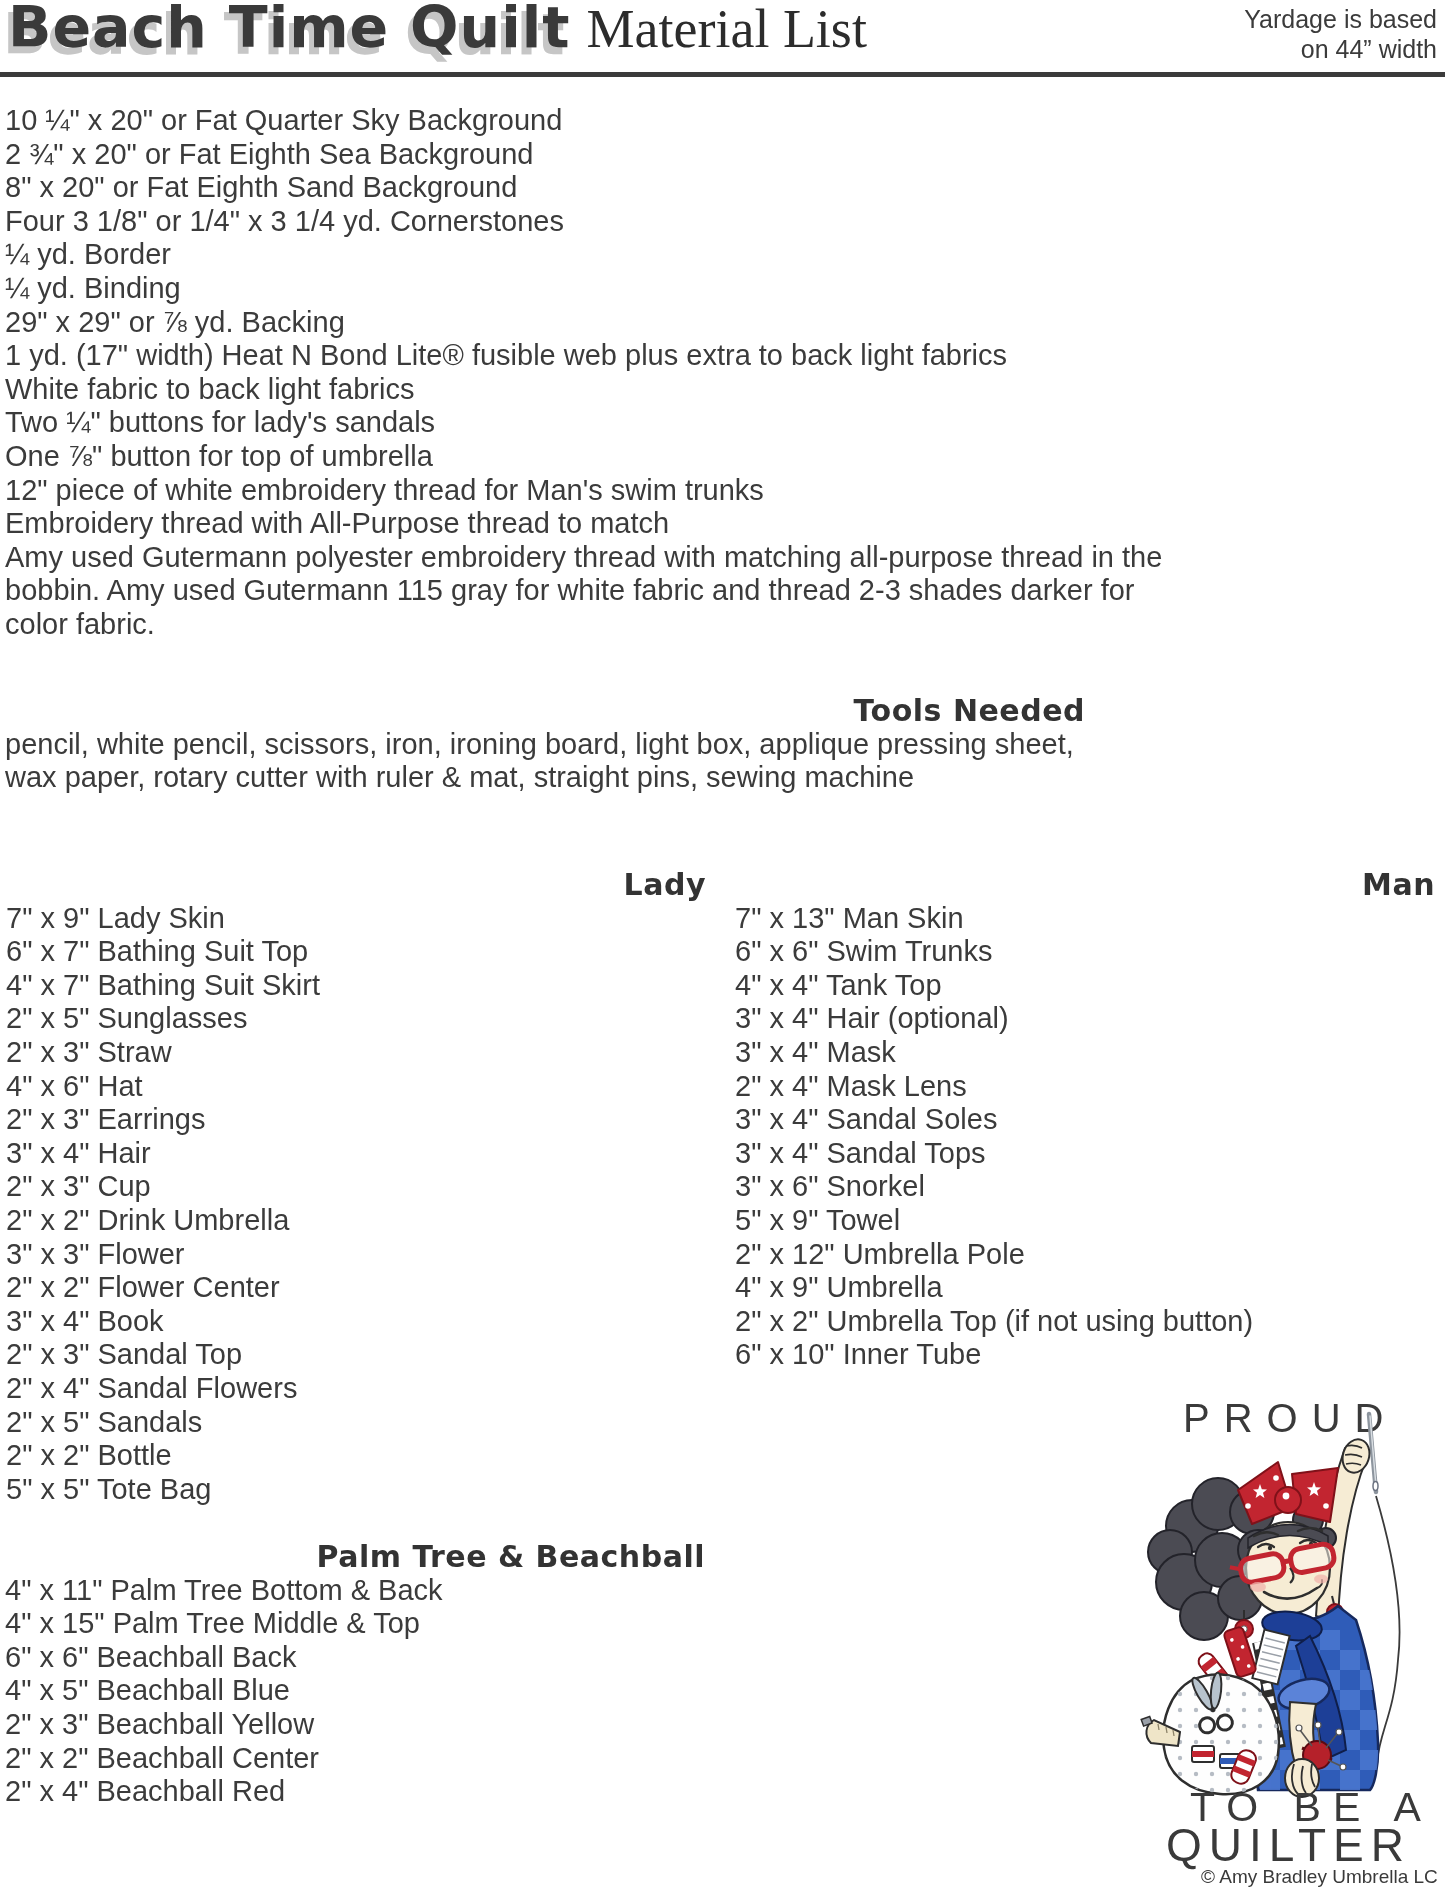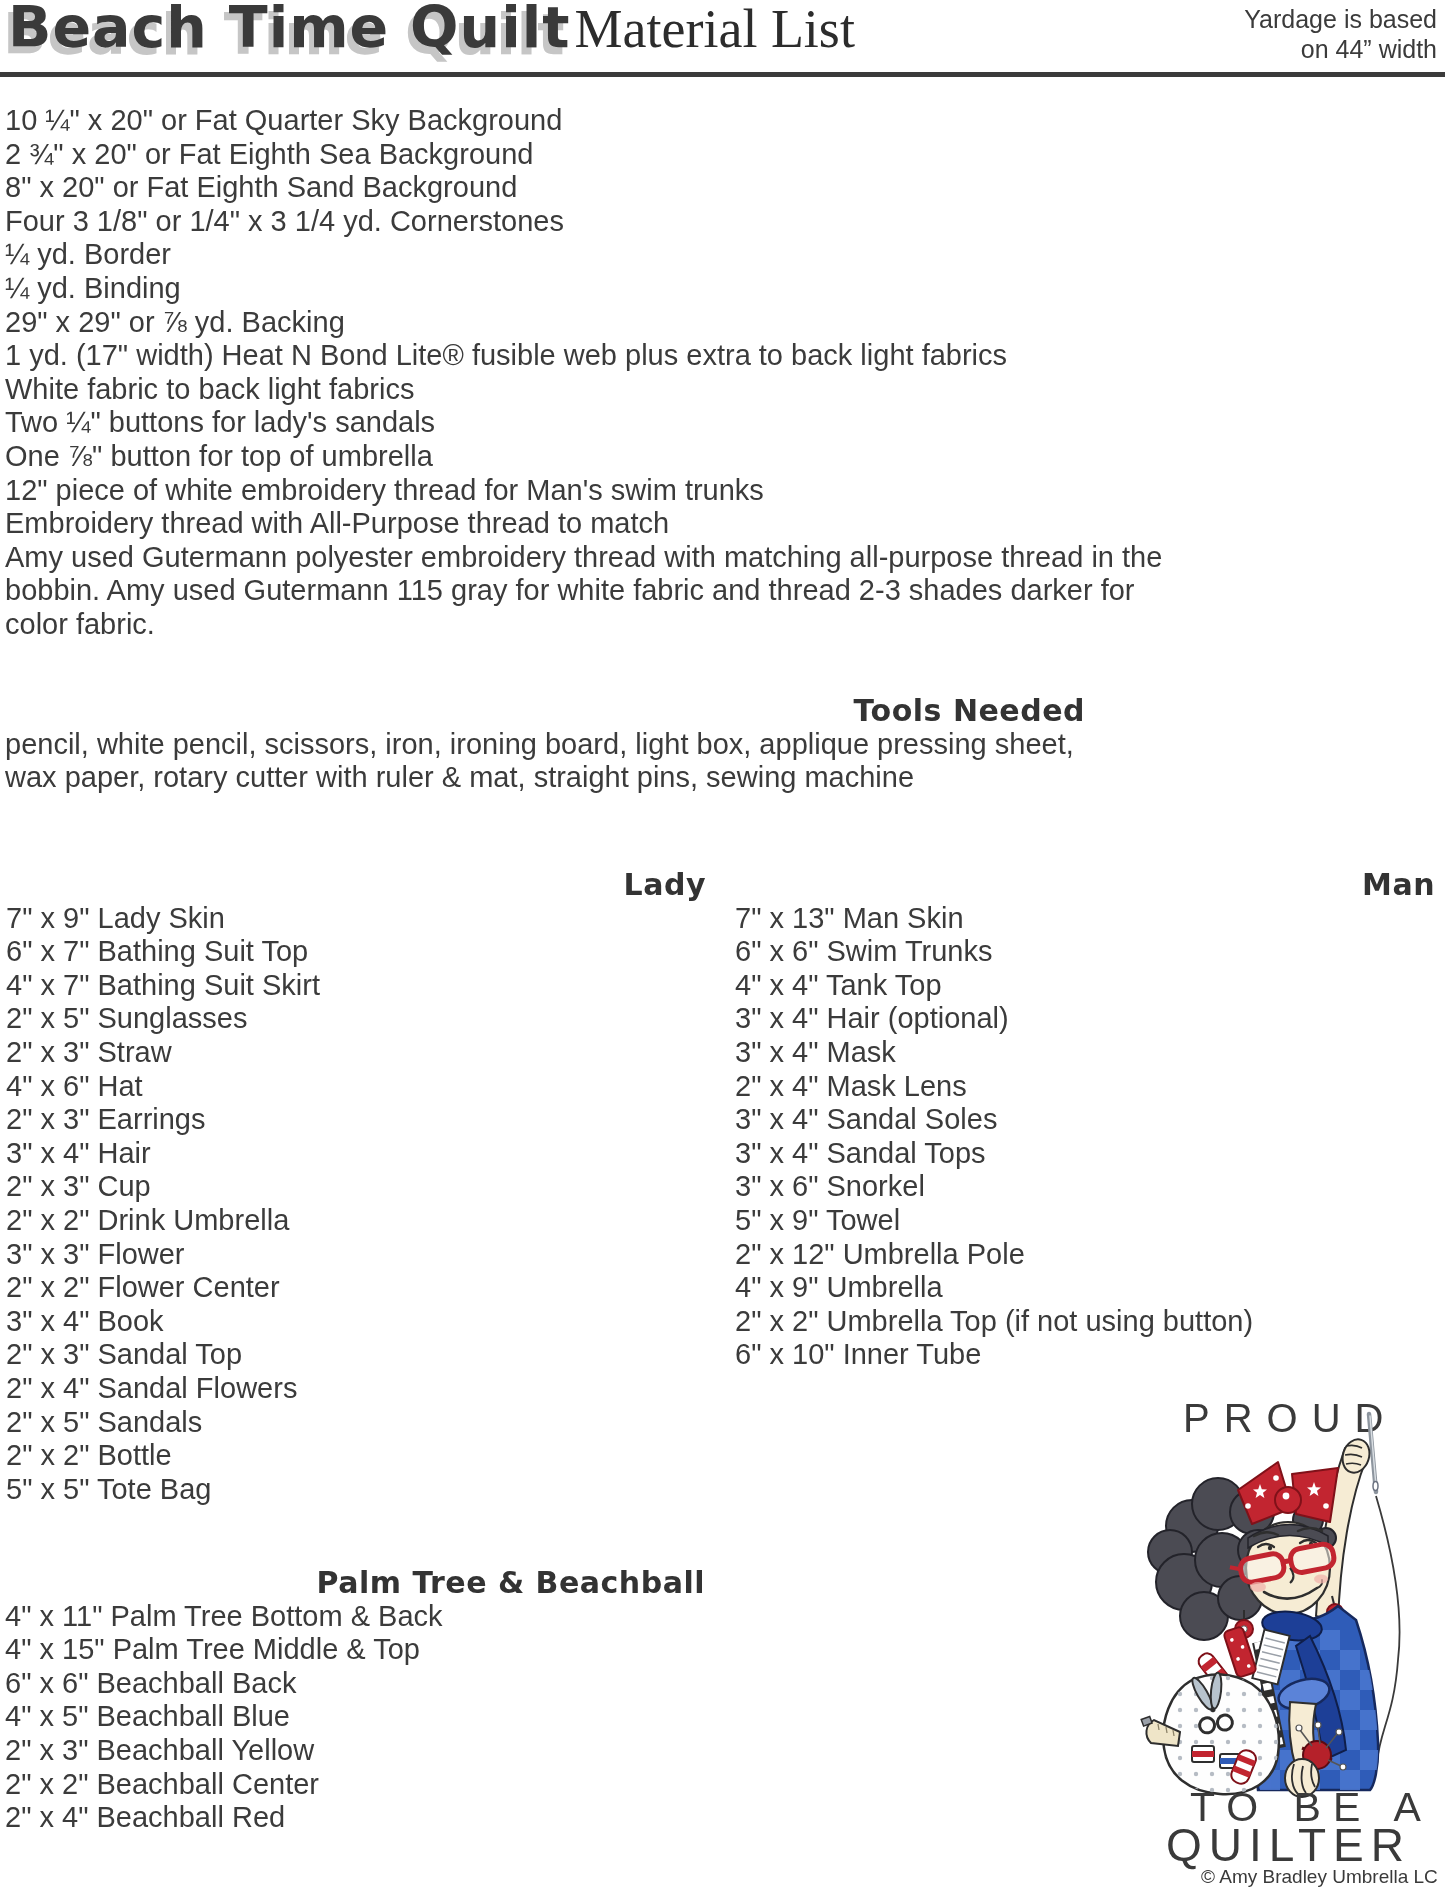--- a/index.html
+++ b/index.html
@@ -3,33 +3,33 @@
 <meta charset="utf-8">
 <style>
   html,body{margin:0;padding:0;background:#ffffff;}
   .page{position:relative;width:1445px;height:1887px;background:#ffffff;overflow:hidden;
         font-family:"Liberation Sans","DejaVu Sans",sans-serif;color:#3b3b3b;}
   
   .title{position:absolute;left:8px;top:-6px;white-space:nowrap;}
   .title .script{font-family:"DejaVu Sans",sans-serif;font-weight:bold;font-size:57px;
         letter-spacing:1px;color:#3a3a3a;text-shadow:-5px 7px 0 #c6c6c6;}
   .title .serif{font-family:"Liberation Serif","DejaVu Serif",serif;font-size:54px;
-        color:#2c2c2c;margin-left:4px;}
+        color:#2c2c2c;margin-left:16px;}
   .yardage{position:absolute;right:8px;top:4px;font-size:25px;line-height:30px;
         text-align:right;color:#3b3b3b;}
   .rule{position:absolute;left:0;top:72px;width:1445px;height:5px;background:#3b3b3b;}
   
   .body-text{font-size:29px;line-height:33.6px;color:#3b3b3b;}
   .comic-h{font-family:"DejaVu Sans",sans-serif;font-weight:bold;font-size:30px;
         letter-spacing:0.5px;color:#333333;line-height:33.6px;text-align:right;}
   .materials{position:absolute;left:5px;top:104px;width:1170px;}
   .tools{position:absolute;left:5px;top:694px;width:1080px;}
   .col-lady{position:absolute;left:6px;top:868px;width:700px;}
   .col-man{position:absolute;left:735px;top:868px;width:700px;}
-  .palm{position:absolute;left:5px;top:1540px;width:700px;margin-top:26px;}
+  .palm{position:absolute;left:5px;top:1540px;width:700px;}
   
   .proud{position:absolute;left:1183px;top:1396px;font-size:40px;letter-spacing:14px;
         font-weight:500;color:#3a3a3a;z-index:1;}
   .tobea{position:absolute;left:1190px;top:1784px;font-size:41px;letter-spacing:12px;
         font-weight:500;color:#3a3a3a;z-index:3;}
   .quilter{position:absolute;left:1166px;top:1818px;font-size:46px;letter-spacing:7px;
         font-weight:500;color:#3a3a3a;z-index:3;text-align:right;}
   .copyright{position:absolute;left:1201px;top:1866px;font-size:19px;color:#3a3a3a;z-index:3;}
   .quilter-art{position:absolute;left:1140px;top:1430px;width:300px;height:360px;
         overflow:visible;z-index:2;}

